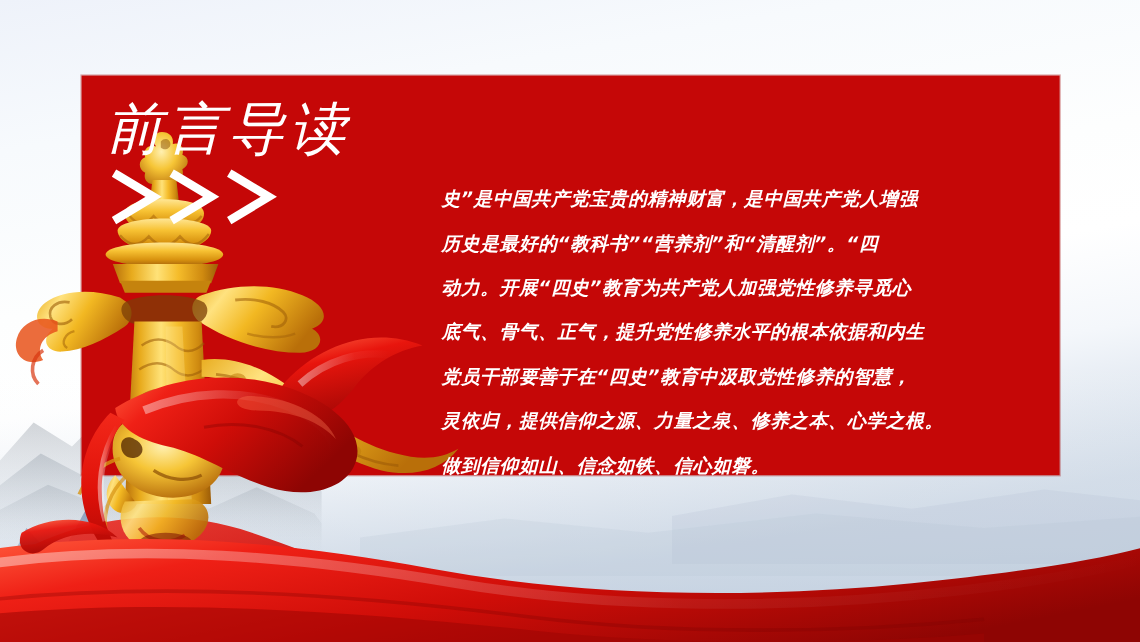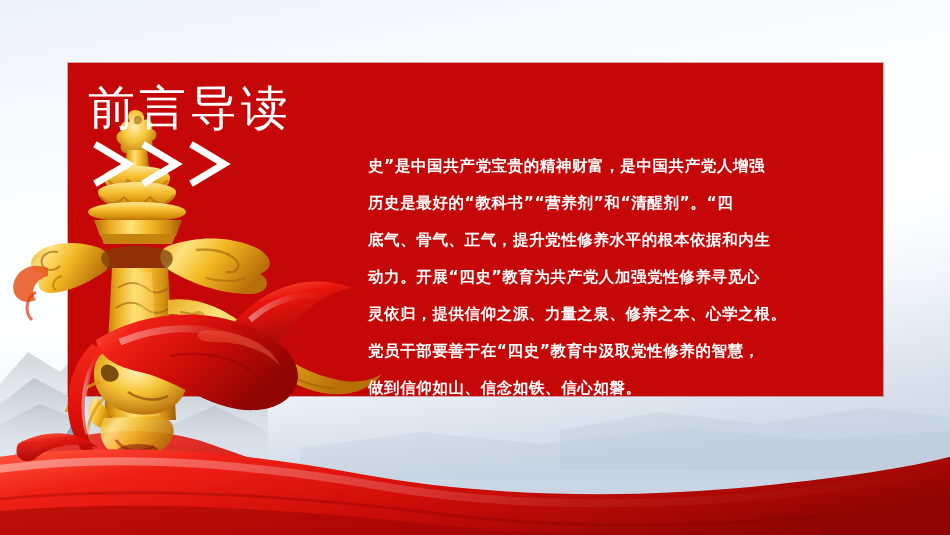--- a/index.html
+++ b/index.html
@@ -15,20 +15,21 @@
     overflow: hidden;
     font-family: "Liberation Sans", "DejaVu Sans", sans-serif;
     background: linear-gradient(170deg,
         #eef2fa 0%,
         #f7fafd 18%,
         #fdfefe 38%,
         #ffffff 50%,
         #f4f7fb 62%,
         #ced9e6 80%,
         #c3d1e2 100%);
+    font-style: italic;
   }
 
   
   .bg-layer {
     position: absolute;
     inset: 0;
     pointer-events: none;
   }
   .bg-svg { display: block; width: 100%; height: 100%; }
 
@@ -328,20 +329,20 @@
         <polyline points="8,10 38,28 8,46"></polyline>
         <polyline points="56,10 86,28 56,46"></polyline>
         <polyline points="104,10 134,28 104,46"></polyline>
       </g>
     </svg>
   </div>
 
   <div class="body-text">
     <div class="body-line">史”是中国共产党宝贵的精神财富，是中国共产党人增强</div>
     <div class="body-line">历史是最好的“教科书”“营养剂”和“清醒剂”。“四</div>
+    <div class="body-line">动力。开展“四史”教育为共产党人加强党性修养寻觅心</div>
     <div class="body-line">底气、骨气、正气，提升党性修养水平的根本依据和内生</div>
-    <div class="body-line">动力。开展“四史”教育为共产党人加强党性修养寻觅心</div>
+    <div class="body-line">党员干部要善于在“四史”教育中汲取党性修养的智慧，</div>
     <div class="body-line">灵依归，提供信仰之源、力量之泉、修养之本、心学之根。</div>
-    <div class="body-line">党员干部要善于在“四史”教育中汲取党性修养的智慧，</div>
     <div class="body-line">做到信仰如山、信念如铁、信心如磐。</div>
   </div>
 
 </div>
 
 </body></html>

